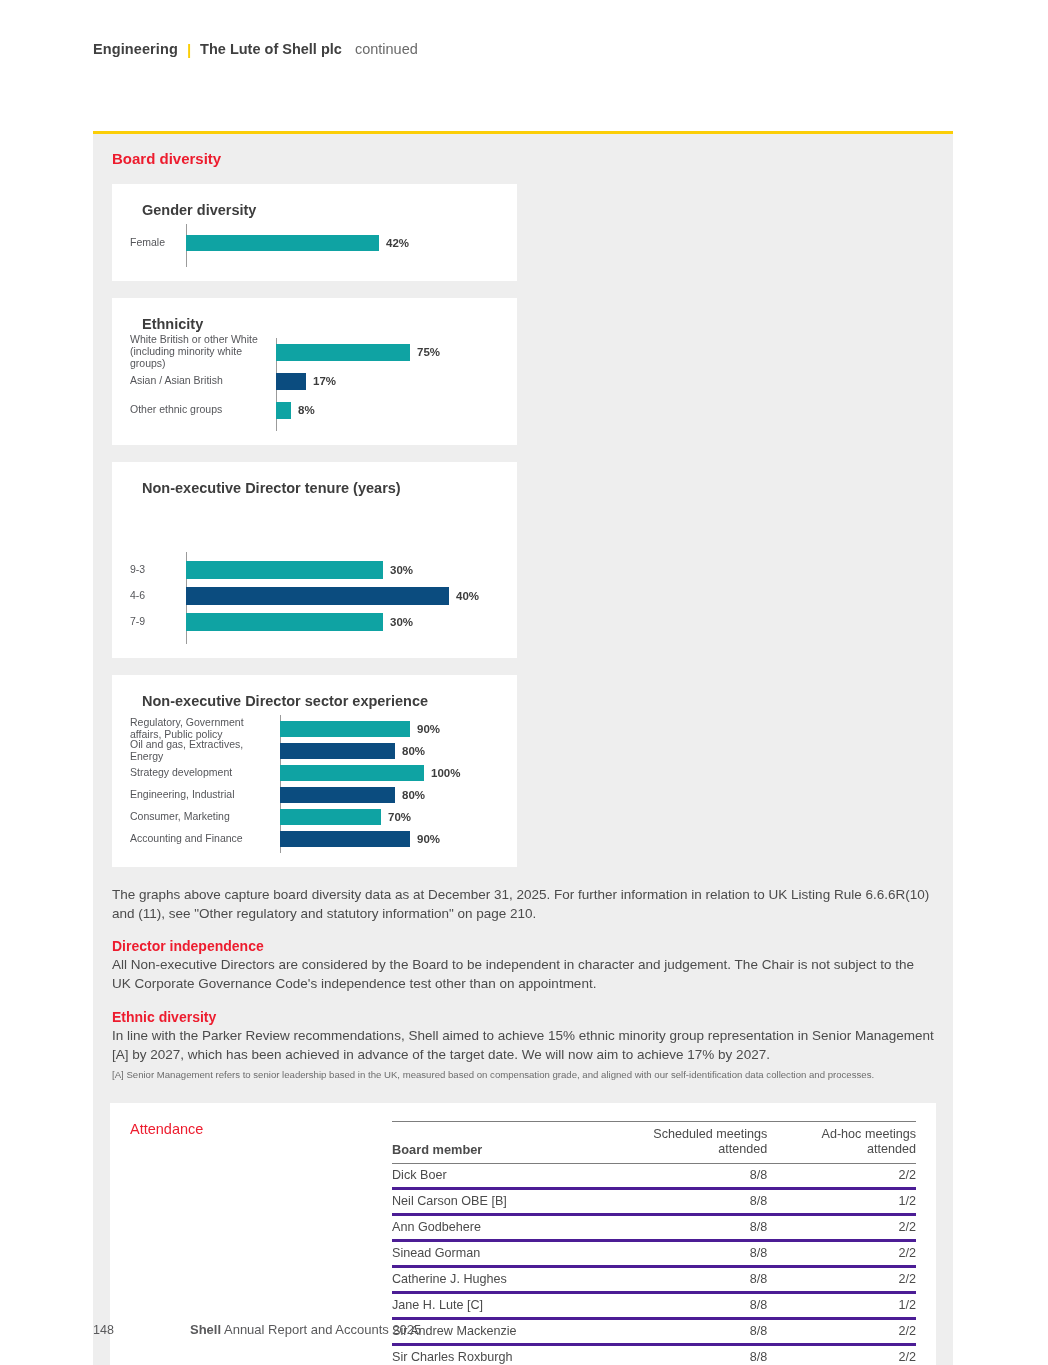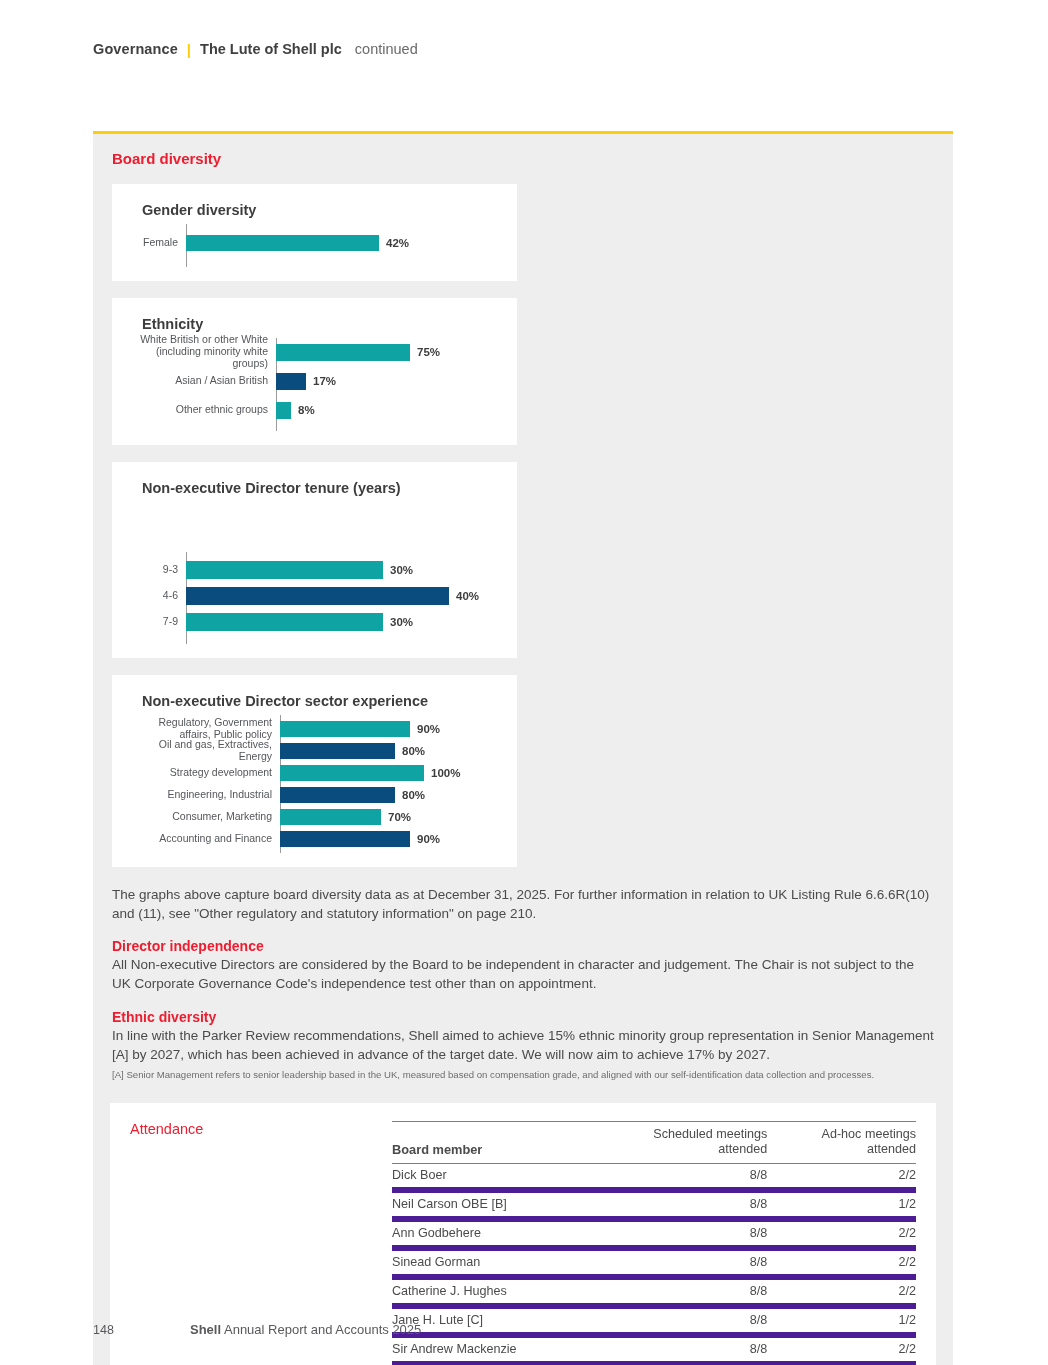--- a/index.html
+++ b/index.html
@@ -33,21 +33,21 @@
   .card{background:#ffffff;box-sizing:border-box;padding:18px 18px 14px 18px;}
   .card.half{width:405px;}
   .card-title{font-size:14.5px;font-weight:bold;color:#3d3d3d;margin:0 0 6px 12px;}
 
   
   .chart{position:relative;padding-left:0;}
   .chart-rows{position:relative;}
   .axis{position:absolute;top:0;bottom:0;width:1px;background:#9b9b9b;}
   .row{display:flex;align-items:center;}
   .row .lbl{
-    font-size:10.5px;color:#55565a;text-align:right;
+    font-size:10.5px;color:#55565a;text-align:left;
     line-height:1.12;padding-right:8px;box-sizing:border-box;white-space:pre-line;
   }
   .row .barwrap{position:relative;flex:1;display:flex;align-items:center;}
   .bar{height:15px;display:block;}
   .bar.teal{background:#0FA3A3;}
   .bar.navy{background:#0B4C7F;}
   .val{font-size:11.5px;font-weight:bold;color:#3d3d3d;margin-left:7px;white-space:nowrap;}
 
   
   #gender .row{height:22px;margin-bottom:5px;}
@@ -94,38 +94,38 @@
   .att-head{color:#ED1C2E;font-weight:normal;font-size:14.5px;margin:0 0 1px 0;}
   .att-copy{font-size:13.3px;line-height:1.45;color:#4b4b4b;}
   .att-right{flex:1;}
   table{border-collapse:collapse;width:100%;font-size:12.6px;color:#4b4b4b;}
   thead th{
     font-weight:normal;color:#4b4b4b;padding:5px 0 5px 0;vertical-align:bottom;
     border-top:1.6px solid #7d7d7d;line-height:1.2;
   }
   thead th.member{font-weight:bold;text-align:left;font-size:12.8px;}
   thead th.num{text-align:right;}
-  tbody td{padding:4.5px 0 4.5px 0;border-top:6px solid #4c1d95;}
+  tbody td{padding:4.5px 0 4.5px 0;border-top:3px solid #4c1d95;}
   tbody tr:first-child td{border-top:1.6px solid #7d7d7d;}
   tbody td.num{text-align:right;}
   tbody tr:last-child td{border-bottom:1.6px solid #7d7d7d;}
 
   
   .footer{position:absolute;left:93px;top:1322px;display:flex;align-items:flex-end;}
   .footer .pg{font-size:12.5px;color:#59595b;width:97px;}
   .footer .brand{font-size:13px;color:#59595b;}
   .footer .brand b{font-weight:bold;}
 </style>
 </head>
 <body>
 
 <div class="page">
 
   <div class="header">
-    <span class="gov">Governance</span>
+    <span class="gov">Engineering</span>
     <span class="pipe">|</span>
     <span class="sec">The Lute of Shell plc</span>
     <span class="cont">continued</span>
   </div>
 
   <div class="panel">
     <div class="panel-title">Board diversity</div>
 
     <div class="cards">
 

